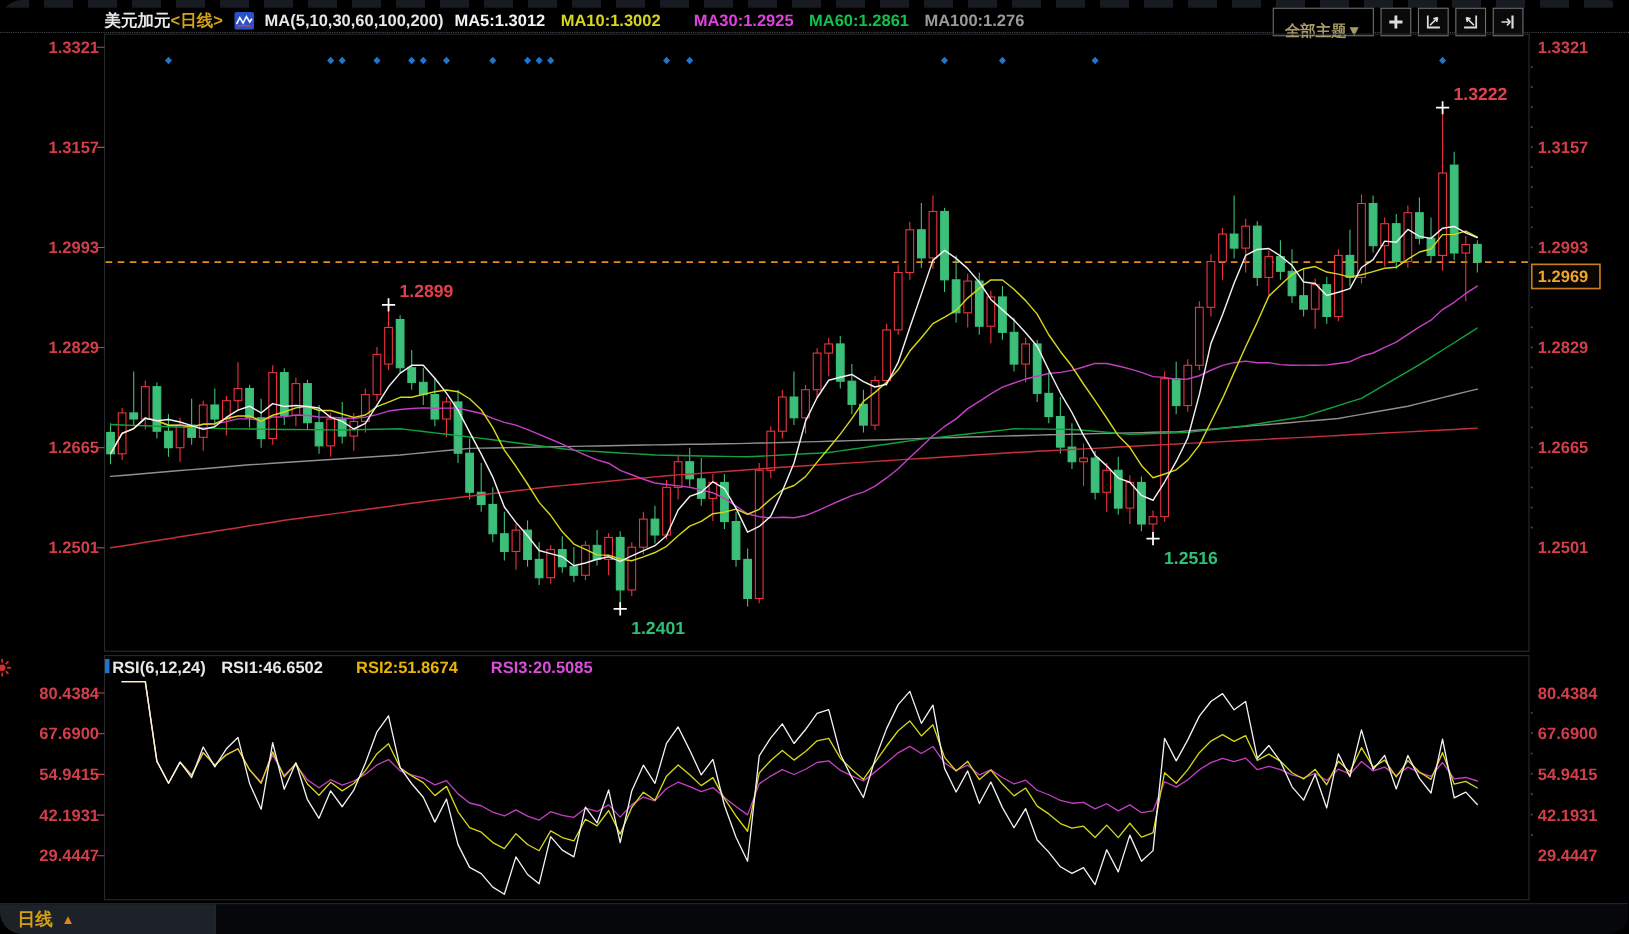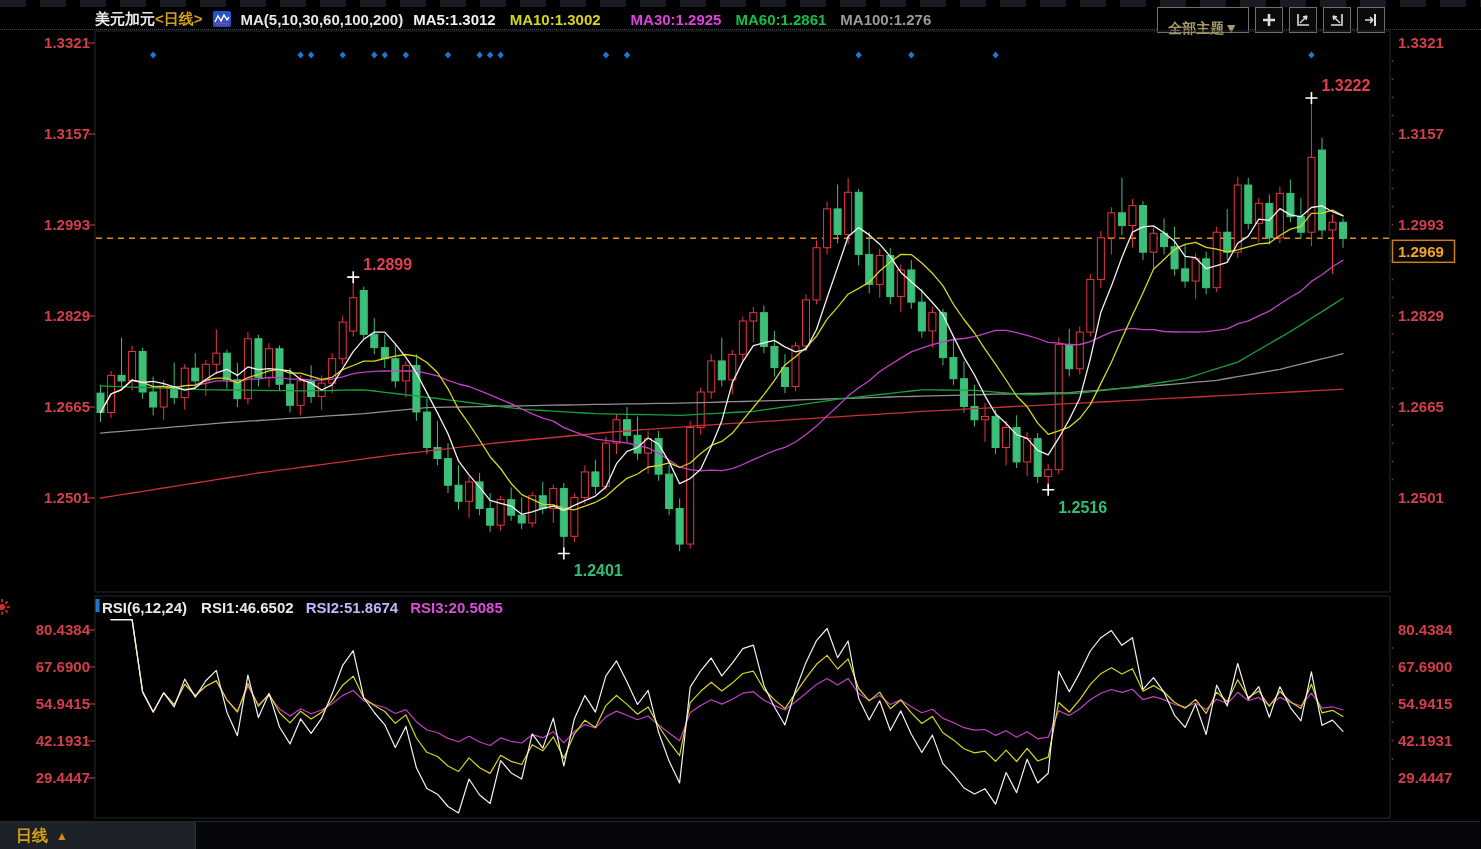--- a/index.html
+++ b/index.html
@@ -1,17 +1,17 @@
 <!DOCTYPE html>
 <html><head>
 <meta charset="utf-8">
 <style>
   html,body{margin:0;padding:0;background:#000;}
   .app{position:relative;width:1481px;height:849px;background:#000;overflow:hidden;
-       font-family:"Liberation Sans",sans-serif;}
+       font-family:"Liberation Sans",sans-serif;border-radius:20px;}
   svg text{font-family:"Liberation Sans",sans-serif;}
   .topstrip{position:absolute;left:0;top:0;width:1481px;height:7px;
     background:repeating-linear-gradient(90deg,#181b21 0 26px,#000 26px 40px);}
   .hdr{position:absolute;left:95px;top:8px;height:22px;display:flex;align-items:center;gap:10px;
        font-size:15px;font-weight:700;color:#e6e6e6;white-space:nowrap;}
   .hdr .sym{color:#eaeaea;}
   .hdr .ptag{color:#d4a017;cursor:pointer;}
   .hdr .chicon{display:inline-flex;width:18px;height:16px;}
   .hdrdots{position:absolute;left:0;top:29px;width:1481px;border-top:1px dotted #43474e;}
   .hdr-right{position:absolute;right:96px;top:7px;display:flex;align-items:center;gap:6px;}
@@ -440,23 +440,23 @@
         <line x1="-1.1819805153394647" y1="603.8180194846606" x2="-3.6568542494923815" y2="601.3431457505076" stroke="#d32f2f" stroke-width="1.6"></line>
         <line x1="1.9999999999999991" y1="602.5" x2="1.9999999999999984" y2="599" stroke="#d32f2f" stroke-width="1.6"></line>
         <line x1="5.181980515339463" y1="603.8180194846606" x2="7.656854249492379" y2="601.3431457505076" stroke="#d32f2f" stroke-width="1.6"></line>
         <circle cx="2" cy="607" r="3" fill="#d32f2f"></circle>
       </g>
       <rect x="95.5" y="599" width="4" height="13" fill="#1d76d2"></rect>
     </svg>
 
   <div class="rsilegend">
     <span style="color:#e8e8e8;">RSI(6,12,24)</span>
-    <span id="rsi-values" style="display:flex;gap:12px;">
+    <span id="rsi-values" style="display:flex;gap:30px;">
         <span style="color: rgb(232, 232, 232);">RSI1:46.6502</span>
-        <span style="color: #c4b5fd;">RSI2:51.8674</span>
+        <span style="color: #eab308;">RSI2:51.8674</span>
         <span style="color: rgb(217, 79, 217);">RSI3:20.5085</span>
       </span>
   </div>
 
   <div class="botbar">
     <div class="periodbox">
       <span class="plabel">日线</span>
       <span class="tri">▲</span>
     </div>
   </div>

